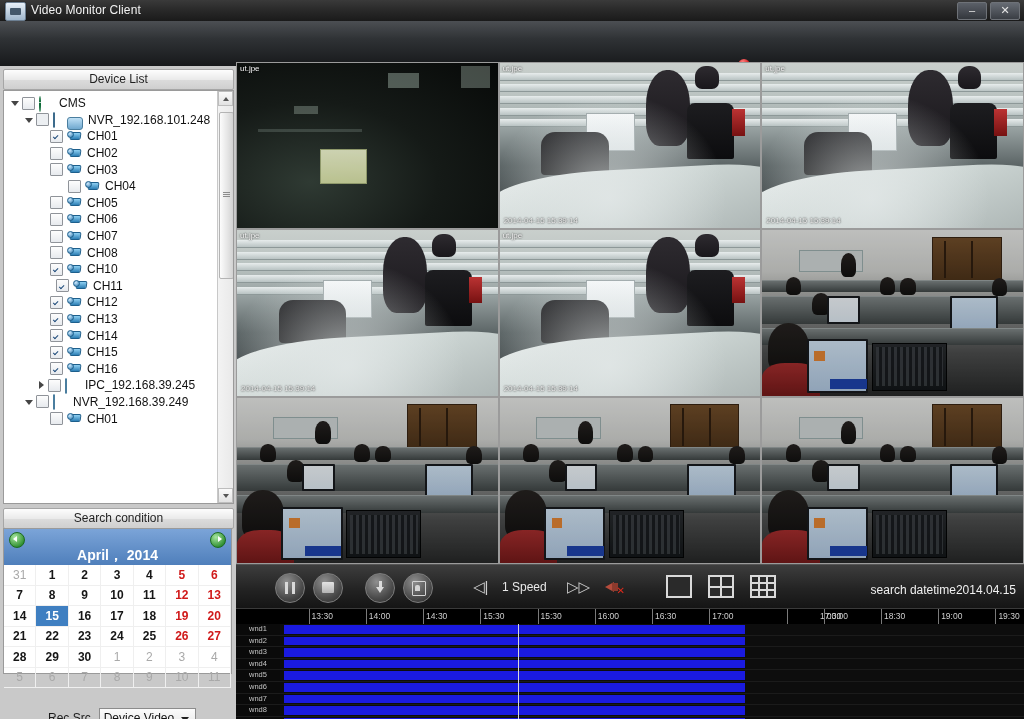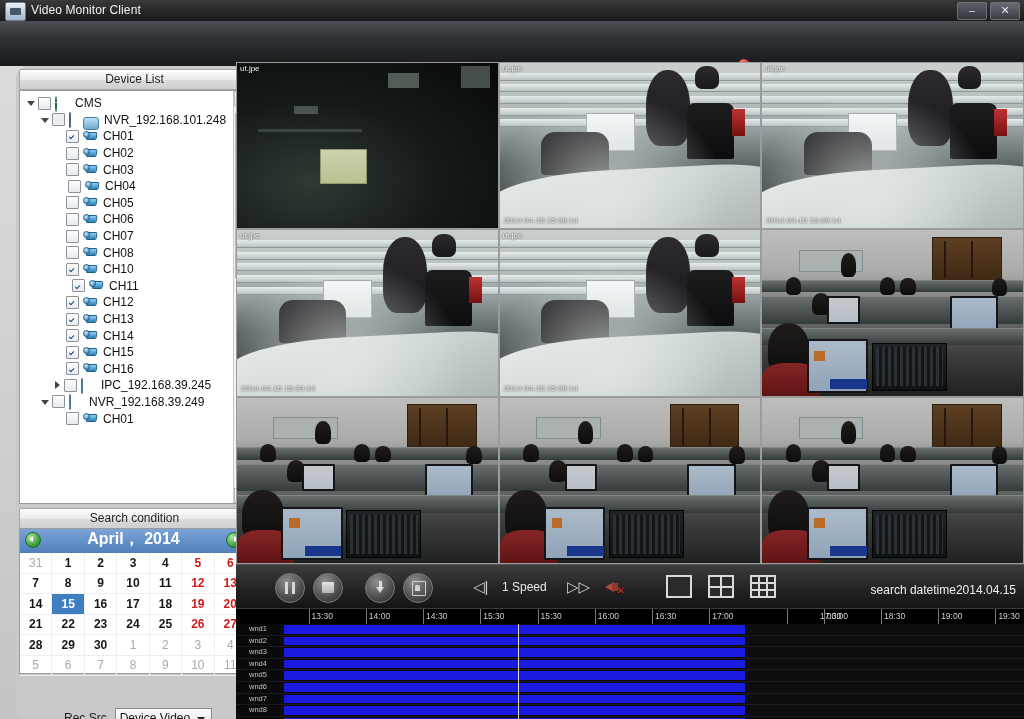--- a/index.html
+++ b/index.html
@@ -41,22 +41,22 @@
     color:#222;font-size:12px;}
   .rec-dot{position:absolute;left:737px;top:38px;width:14px;height:16px;}
   .rec-dot .bulb{position:absolute;left:1px;top:0;width:12px;height:10px;
     background:radial-gradient(circle at 40% 30%,#ff8080,#cc1111 70%);
     border-radius:6px 6px 3px 3px;}
   .rec-dot .base{position:absolute;left:0;top:9px;width:14px;height:5px;
     background:linear-gradient(#7c8b77,#3c4a3a);border-radius:2px;}
   .user-label{position:absolute;left:857px;top:39px;color:#eaeaea;font-size:12px;}
 
   
-  .leftpanel{position:absolute;left:16px;top:66px;width:236px;height:653px;
-    background:#c9c9c9;border-right:1px solid #9c9c9c;border-radius:13px;}
+  .leftpanel{position:absolute;left:0;top:66px;width:236px;height:653px;
+    background:#c9c9c9;border-right:1px solid #9c9c9c;}
   .panel-head{position:absolute;left:3px;width:229px;height:19px;
     background:linear-gradient(#fdfdfd,#eaeaea 50%,#dcdcdc 51%,#cfcfcf);
     border:1px solid #a6a6a6;border-radius:2px;
     text-align:center;line-height:19px;color:#1f1f1f;font-size:12px;}
   #devhead{top:3px;}
   .treebox{position:absolute;left:3px;top:24px;width:229px;height:412px;
     background:#fff;border:1px solid #9a9a9a;overflow:hidden;}
   .treescroll{position:absolute;right:0;top:0;width:15px;height:100%;
     background:linear-gradient(90deg,#f3f3f3,#e9e9e9);border-left:1px solid #c8c8c8;}
   .sb-arrow{position:absolute;left:0;width:15px;height:15px;
@@ -107,23 +107,23 @@
     border-radius:2px;transform:skewX(-8deg);}
   .ic-cam:after{content:"";position:absolute;left:0px;top:1px;width:5px;height:5px;
     background:radial-gradient(circle at 35% 30%,#cfeaff,#2b79ad);border-radius:50%;
     border:1px solid #1d5f8c;}
   .tlabel{padding-left:1px;}
 
   
   #searchhead{top:442px;}
   .calwrap{position:absolute;left:3px;top:462px;width:229px;height:146px;
     background:#fff;border:1px solid #9a9a9a;box-sizing:border-box;}
-  .calhead{height:24px;background:linear-gradient(#7ba4d8,#4f7fbb);
-    display:flex;align-items:flex-start;justify-content:center;position:relative;
-    color:#fff;font-weight:bold;font-size:16px;}
+  .calhead{height:36px;background:linear-gradient(#7ba4d8,#4f7fbb);
+    display:flex;align-items:flex-end;justify-content:center;position:relative;
+    color:#fff;font-weight:bold;font-size:14px;}
   .cal-nav{position:absolute;top:3px;width:14px;height:14px;border-radius:50%;
     background:radial-gradient(circle at 35% 30%,#a8e6a0,#2f8f31 75%);
     border:1px solid #1d6b1f;}
   .cal-nav.prev{left:5px;} .cal-nav.next{right:5px;}
   .cal-nav i{position:absolute;top:3.2px;width:0;height:0;
     border-top:3.5px solid transparent;border-bottom:3.5px solid transparent;}
   .cal-nav.prev i{left:3px;border-right:4.5px solid #fff;}
   .cal-nav.next i{right:3px;border-left:4.5px solid #fff;}
   .calgrid{display:grid;grid-template-columns:repeat(7,1fr);}
   .cday{height:20.5px;display:flex;align-items:center;justify-content:center;
@@ -315,21 +315,21 @@
             <span class="cbox"></span>
             <span class="ic"><span class="ic-cam"></span></span>
             <span class="tlabel">CH02</span>
           </div>
           <div class="trow" style="padding-left: 34px;">
             <span class="expander "></span>
             <span class="cbox"></span>
             <span class="ic"><span class="ic-cam"></span></span>
             <span class="tlabel">CH03</span>
           </div>
-          <div class="trow" style="padding-left: 36px;">
+          <div class="trow" style="padding-left: 36px; margin-left: 16px;">
             <span class="expander "></span>
             <span class="cbox"></span>
             <span class="ic"><span class="ic-cam"></span></span>
             <span class="tlabel">CH04</span>
           </div>
           <div class="trow" style="padding-left: 34px;">
             <span class="expander "></span>
             <span class="cbox"></span>
             <span class="ic"><span class="ic-cam"></span></span>
             <span class="tlabel">CH05</span>

